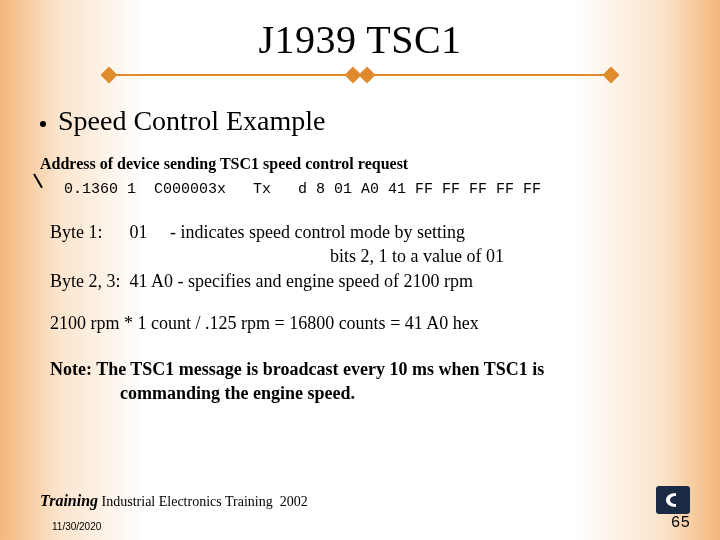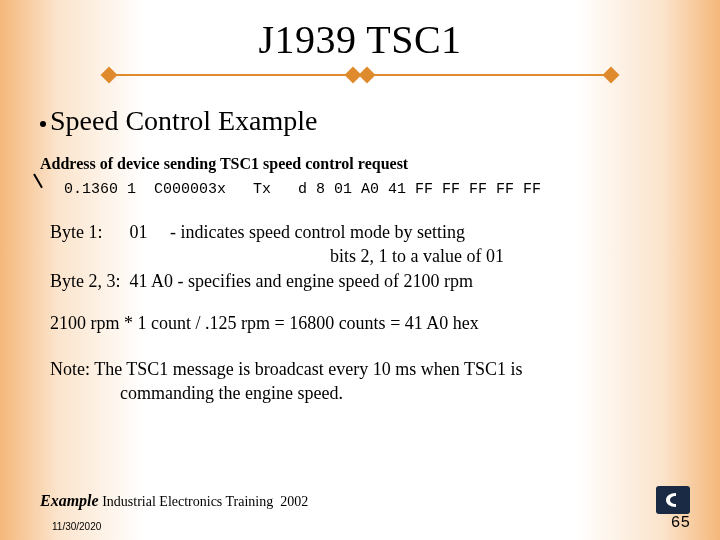--- a/index.html
+++ b/index.html
@@ -43,21 +43,21 @@
   }
   .ruleline {
     height: 2px;
     background: #e08a2e;
     flex: 1;
     max-width: 230px;
   }
   .h2row {
     display: flex;
     align-items: flex-start;
-    gap: 4px;
+    gap: 12px;
     margin-bottom: 18px;
   }
   .bullet-dot {
     width: 6px;
     height: 6px;
     background: #000;
     border-radius: 50%;
     margin-top: 16px;
     flex-shrink: 0;
   }
@@ -90,21 +90,21 @@
     margin-left: 24px;
     margin-bottom: 22px;
   }
   .body {
     font-size: 18px;
     line-height: 1.35;
     margin-left: 10px;
   }
   .bytes { margin-bottom: 18px; }
   .calc  { margin-bottom: 22px; }
-  .note  { margin-bottom: 2px; }
+  .note  { margin-bottom: 2px; font-weight: bold; }
   .indent { padding-left: 70px; }
   .footer {
     position: absolute;
     left: 40px;
     bottom: 30px;
     font-size: 14px;
   }
   .footer .brand {
     font-weight: bold;
     font-style: italic;
@@ -178,21 +178,21 @@
   <div class="body calc">
     <div>2100 rpm * 1 count / .125 rpm = 16800 counts = 41 A0 hex</div>
   </div>
 
   <div class="body note">
     <div>Note: The TSC1 message is broadcast every 10 ms when TSC1 is</div>
     <div class="indent">commanding the engine speed.</div>
   </div>
 
   <div class="footer">
-    <span class="brand">Example</span><span> Industrial Electronics Training&nbsp;&nbsp;2002</span>
+    <span class="brand">Training</span><span> Industrial Electronics Training&nbsp;&nbsp;2002</span>
   </div>
 
   <div class="date">11/30/2020</div>
   <div class="pagenum">65</div>
 
   <div class="logo">
     <svg width="22" height="18" viewBox="0 0 22 18">
       <path d="M14 2 C8 2 4 5 4 9 C4 13 8 16 14 16 L14 13 C10 13 8 11 8 9 C8 7 10 5 14 5 Z" fill="#fff"></path>
     </svg>
   </div>

